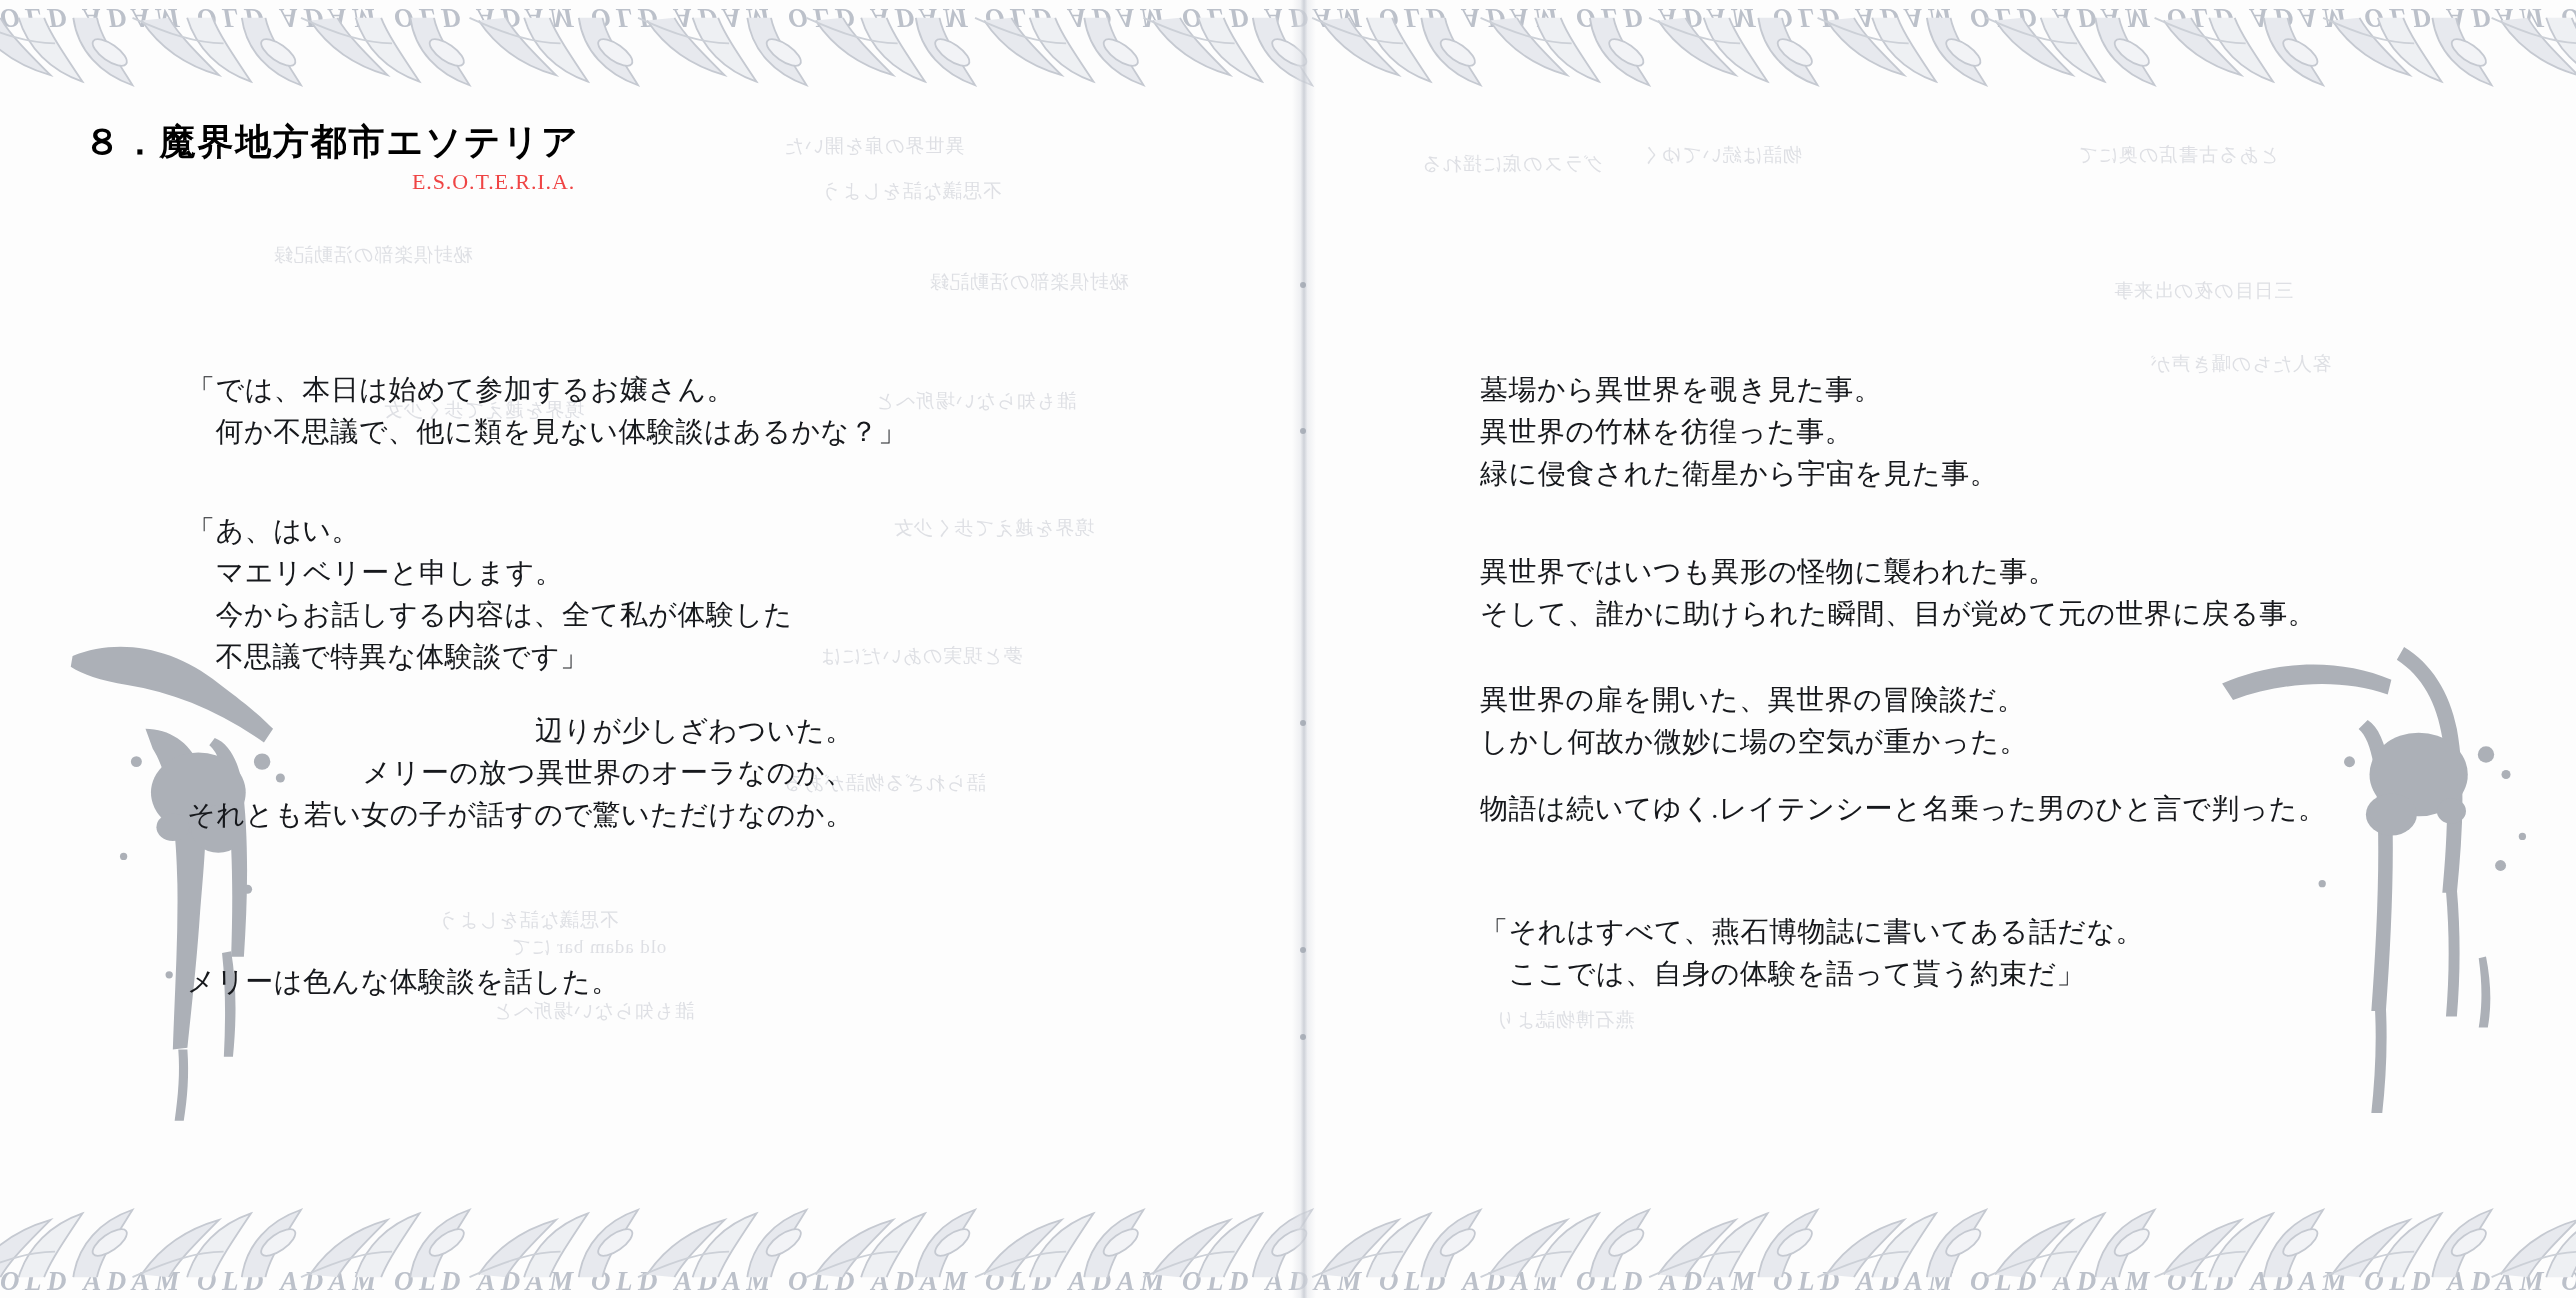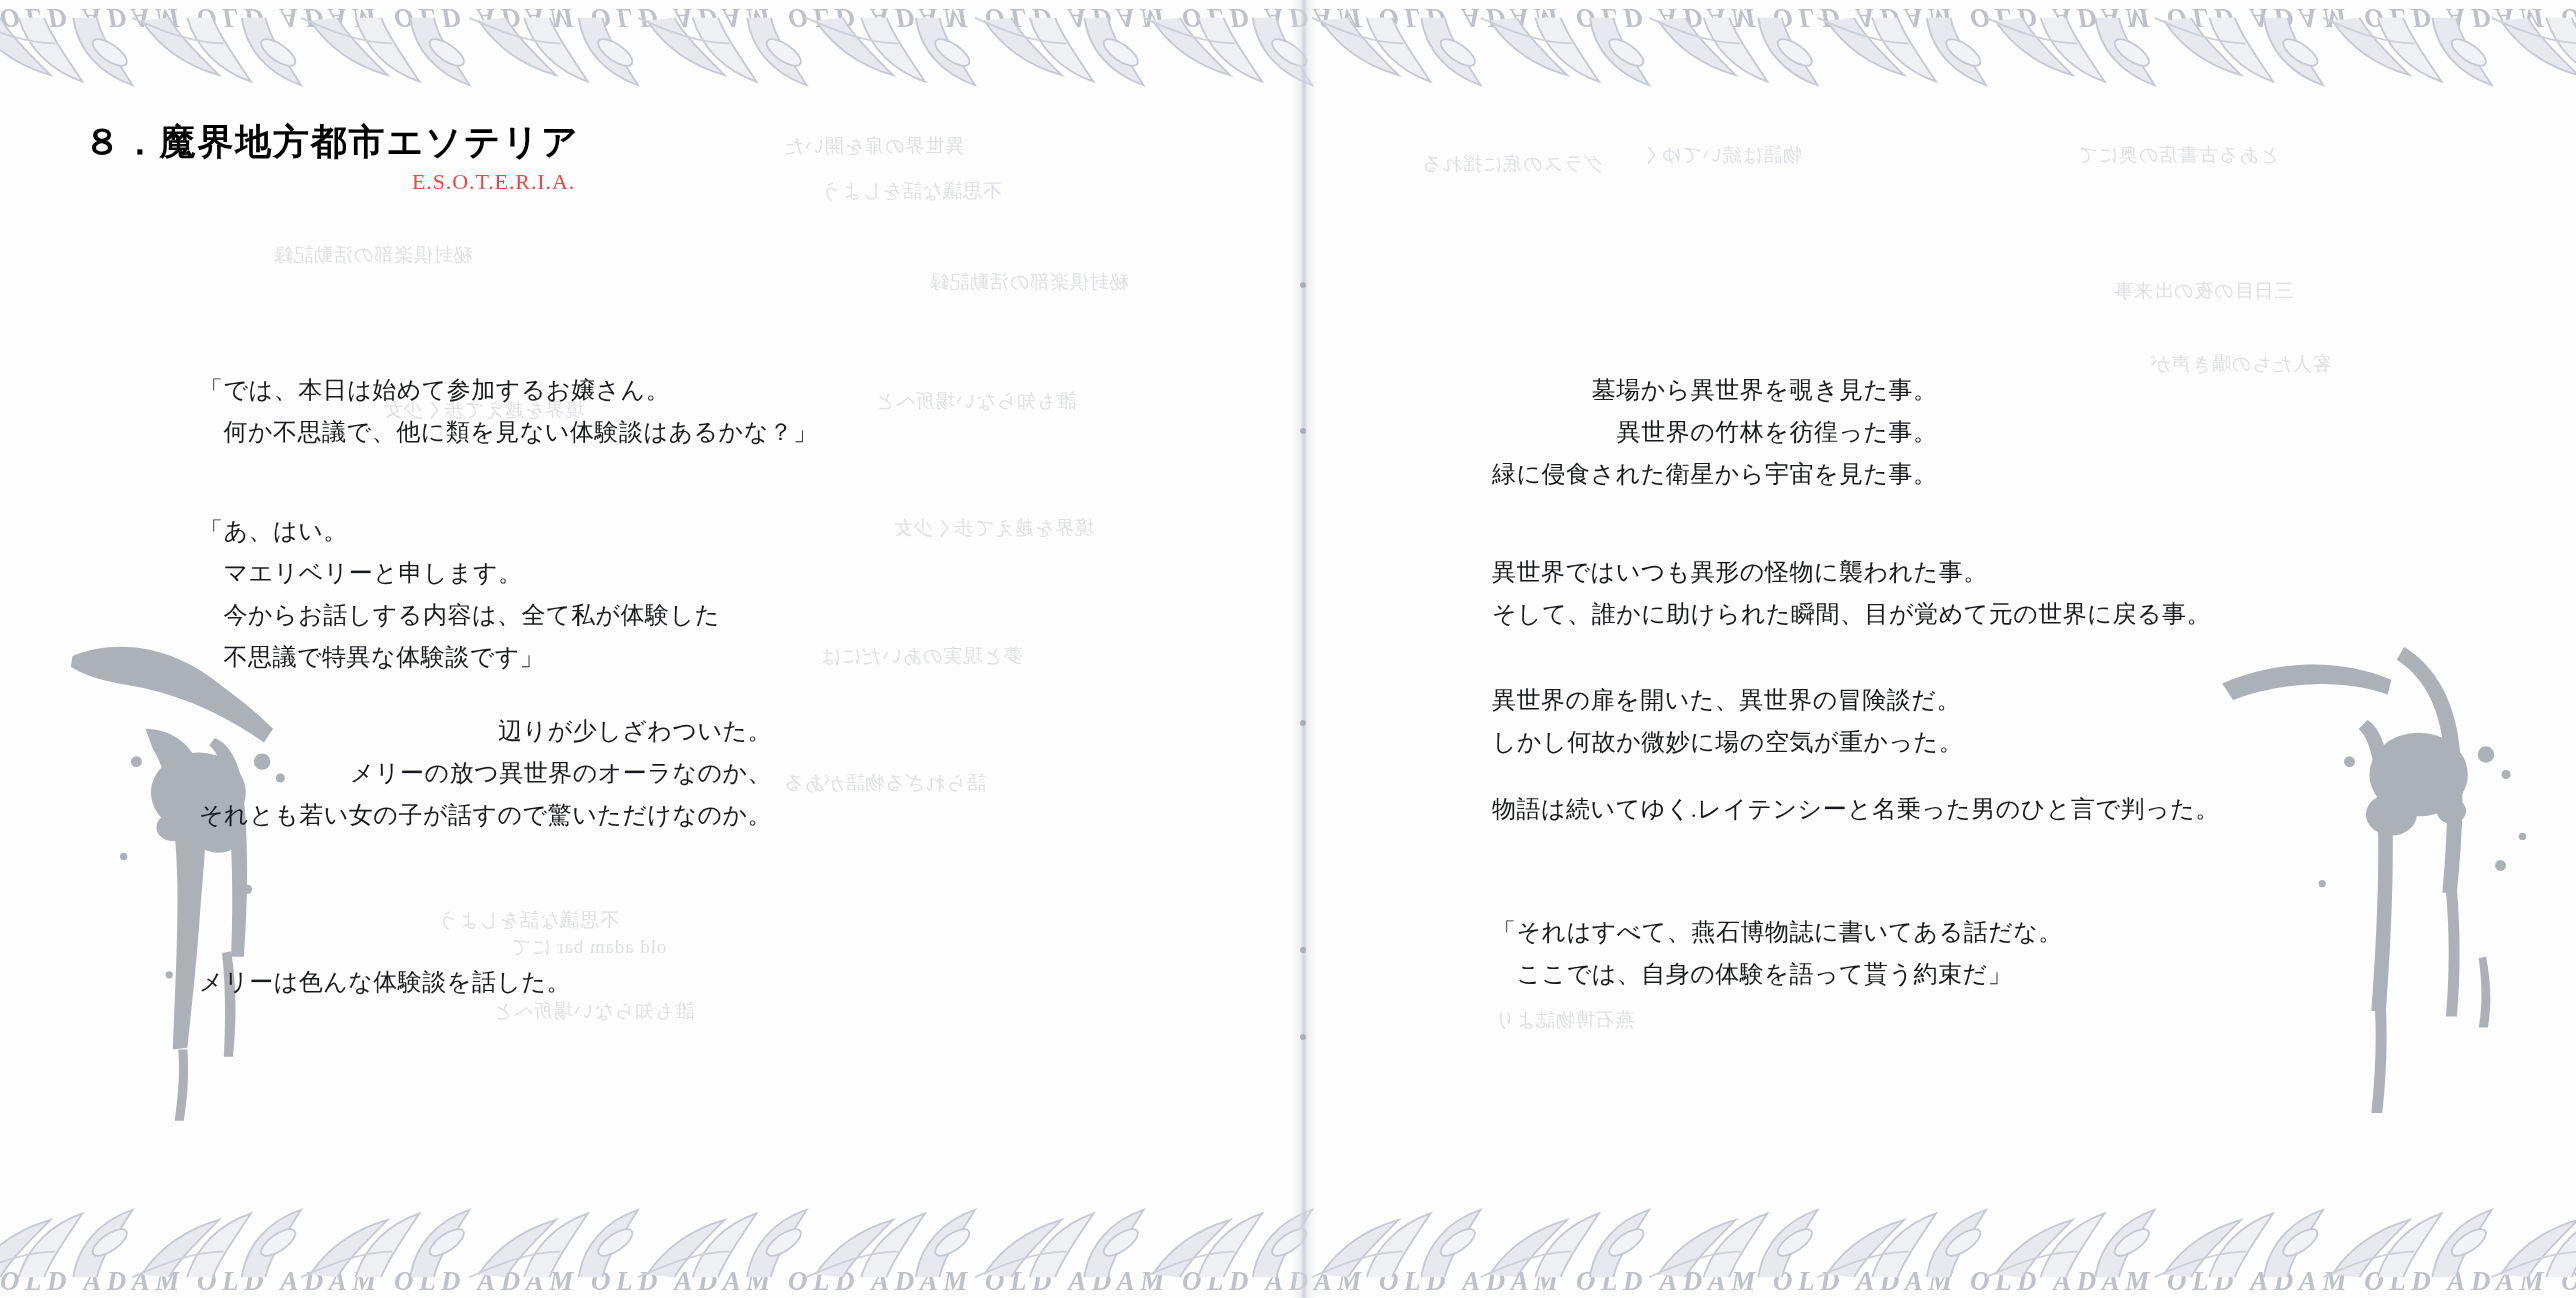--- a/index.html
+++ b/index.html
@@ -115,26 +115,25 @@
     left: 412px;
     top: 169px;
     font-size: 22px;
     letter-spacing: 0.9px;
     color: #ef4444;
     white-space: nowrap;
   }
 
   .text-block {
     position: absolute;
-    font-size: 24px;
+    font-size: 28px;
     line-height: 42px;
     color: #16181c;
     white-space: pre;
     letter-spacing: 0.5px;
-    margin-left: 12px;
   }
 
   .page-left .text-block { left: 187px; }
   .page-right .text-block { left: 1480px; }
 </style>
 </head>
 <body>
 
 <div id="page">
 
@@ -275,21 +274,21 @@
 　マエリベリーと申します。
 　今からお話しする内容は、全て私が体験した
 　不思議で特異な体験談です」</div>
     <div class="text-block" style="top:710px;text-align:right;">辺りが少しざわついた。
 メリーの放つ異世界のオーラなのか、
 それとも若い女の子が話すので驚いただけなのか。</div>
     <div class="text-block" style="top:961px;">メリーは色んな体験談を話した。</div>
   </div>
 
   <div class="page-right">
-    <div class="text-block" style="top:369px;text-align:right;">墓場から異世界を覗き見た事。
+    <div class="text-block" style="top:369px;">墓場から異世界を覗き見た事。
 異世界の竹林を彷徨った事。
 緑に侵食された衛星から宇宙を見た事。</div>
     <div class="text-block" style="top:551px;">異世界ではいつも異形の怪物に襲われた事。
 そして、誰かに助けられた瞬間、目が覚めて元の世界に戻る事。</div>
     <div class="text-block" style="top:679px;">異世界の扉を開いた、異世界の冒険談だ。
 しかし何故か微妙に場の空気が重かった。</div>
     <div class="text-block" style="top:788px;">物語は続いてゆく.レイテンシーと名乗った男のひと言で判った。</div>
     <div class="text-block" style="top:911px;">「それはすべて、燕石博物誌に書いてある話だな。
 　ここでは、自身の体験を語って貰う約束だ」</div>
   </div>

